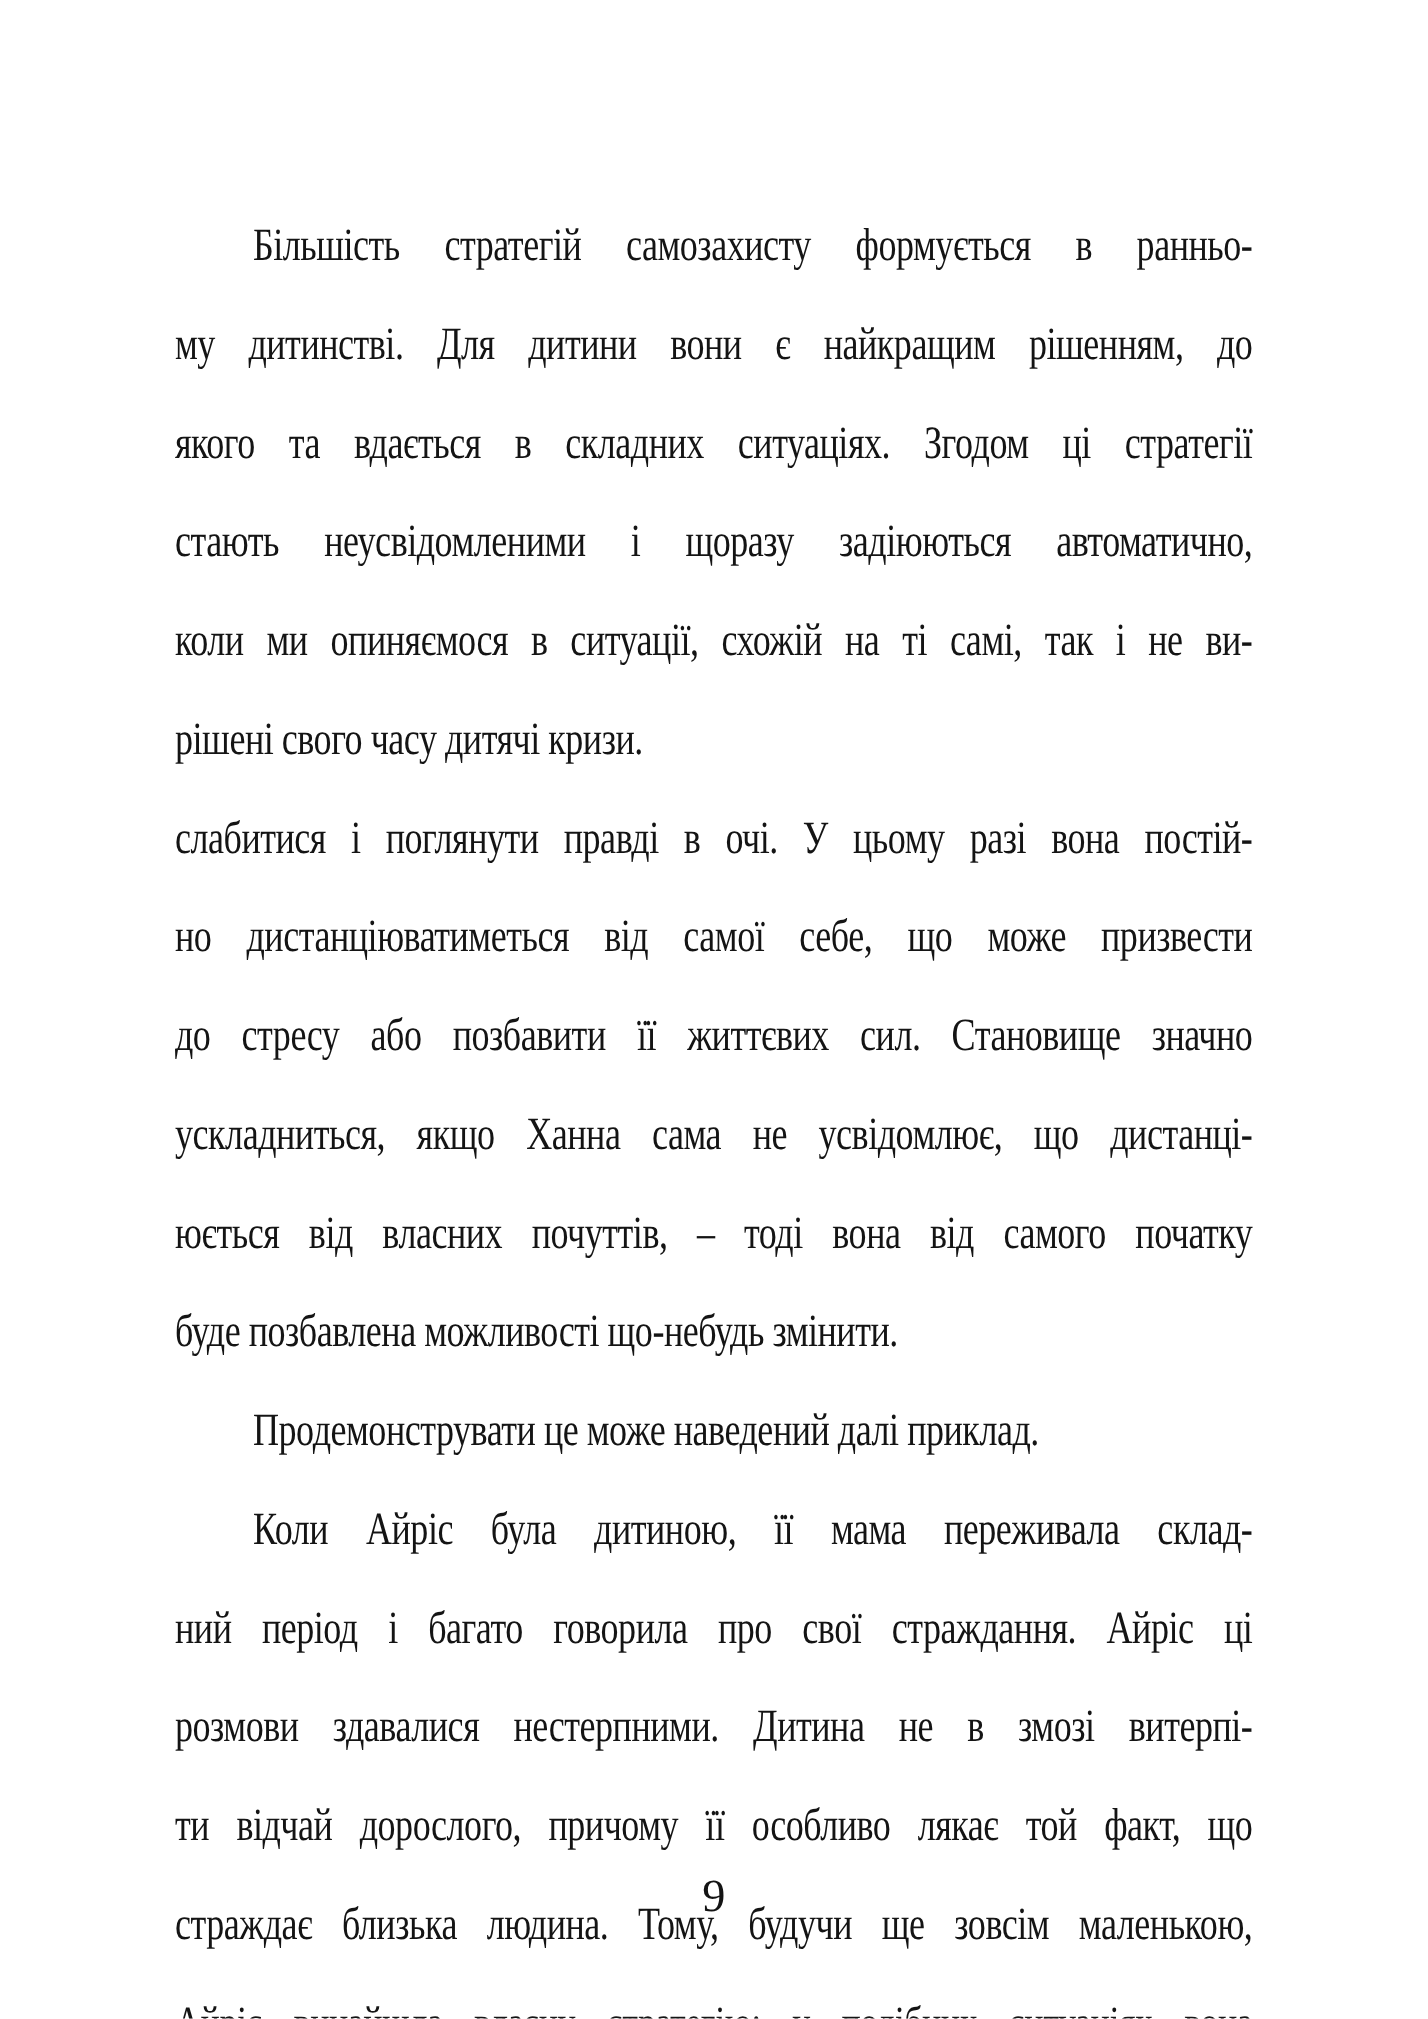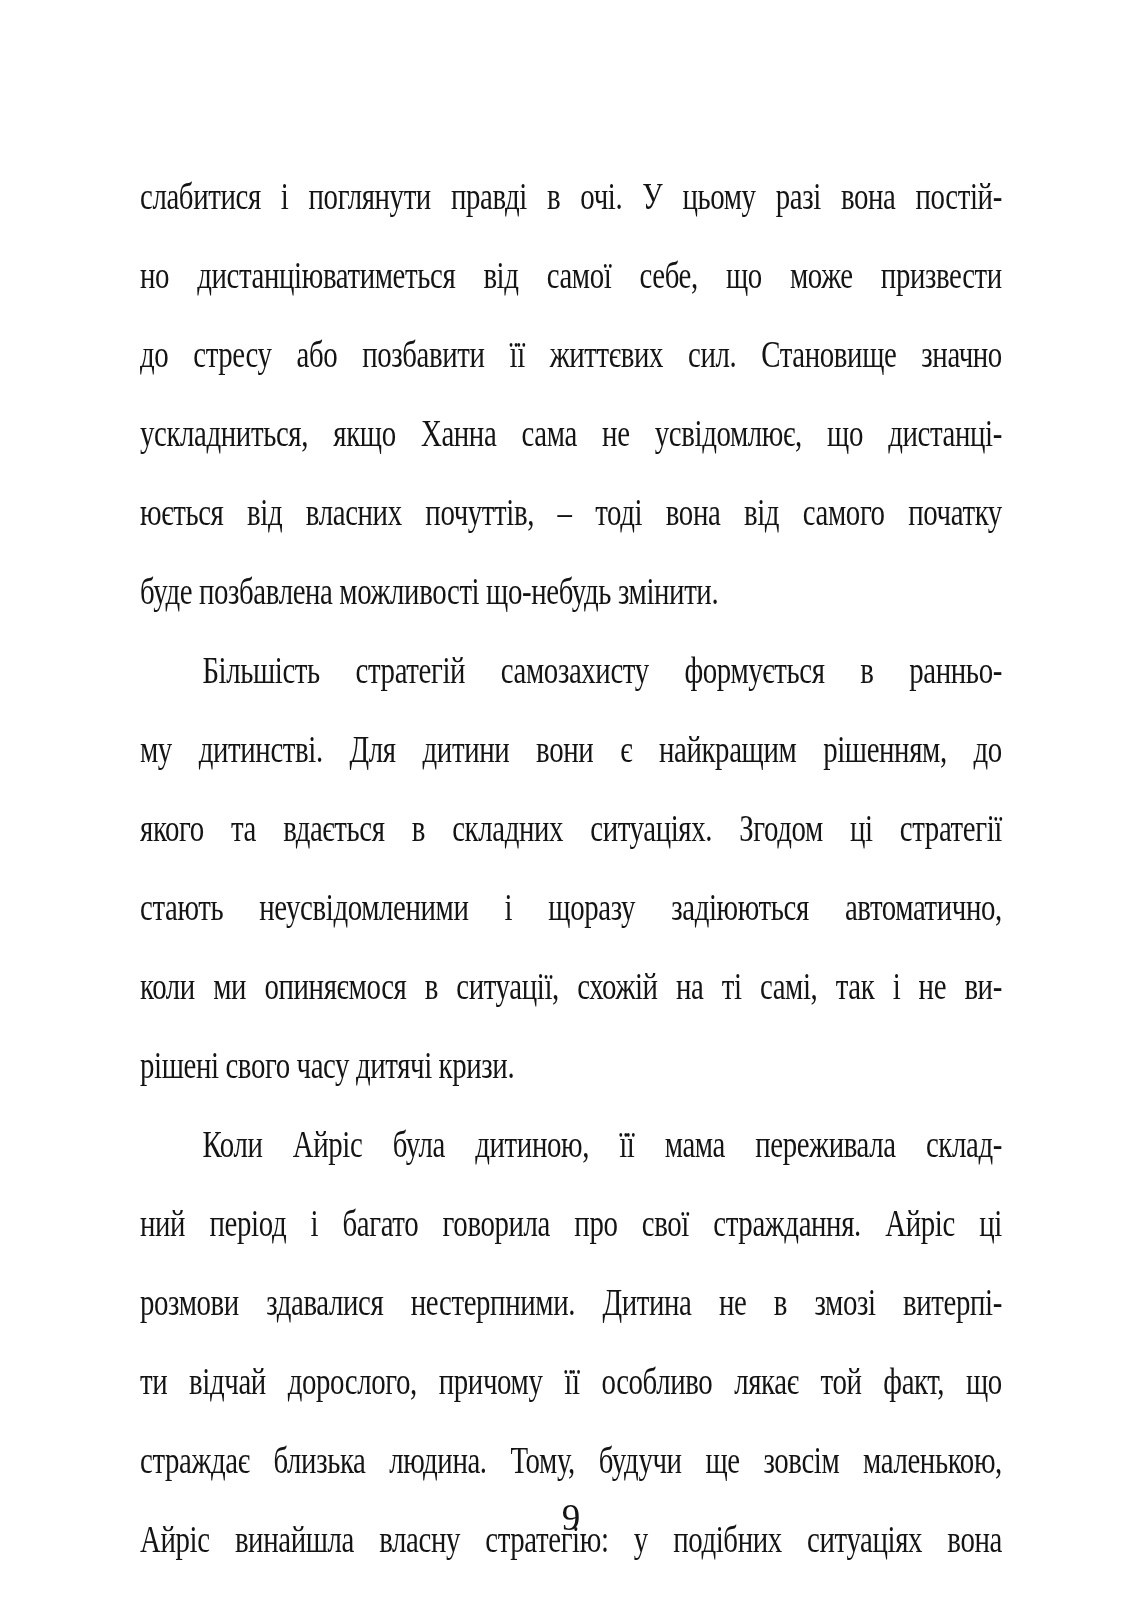--- a/index.html
+++ b/index.html
@@ -47,37 +47,40 @@
   }
 </style>
 </head>
 <body>
 
 <div class="page">
 
   <div class="text-block">
 
     <div class="para">
+      <p class="line indent">Більшість стратегій самозахисту формується в ранньо-</p>
+      <p class="line">му дитинстві. Для дитини вони є найкращим рішенням, до</p>
+      <p class="line">якого та вдається в складних ситуаціях. Згодом ці стратегії</p>
+      <p class="line">стають неусвідомленими і щоразу задіюються автоматично,</p>
+      <p class="line">коли ми опиняємося в ситуації, схожій на ті самі, так і не ви-</p>
+      <p class="line last">рішені свого часу дитячі кризи.</p>
+    </div>
+
+    <div class="para">
       <p class="line">слабитися і поглянути правді в очі. У цьому разі вона постій-</p>
       <p class="line">но дистанціюватиметься від самої себе, що може призвести</p>
       <p class="line">до стресу або позбавити її життєвих сил. Становище значно</p>
       <p class="line">ускладниться, якщо Ханна сама не усвідомлює, що дистанці-</p>
       <p class="line">юється від власних почуттів, – тоді вона від самого початку</p>
       <p class="line last">буде позбавлена можливості що-небудь змінити.</p>
     </div>
 
     <div class="para">
-      <p class="line indent">Більшість стратегій самозахисту формується в ранньо-</p>
-      <p class="line">му дитинстві. Для дитини вони є найкращим рішенням, до</p>
-      <p class="line">якого та вдається в складних ситуаціях. Згодом ці стратегії</p>
-      <p class="line">стають неусвідомленими і щоразу задіюються автоматично,</p>
-      <p class="line">коли ми опиняємося в ситуації, схожій на ті самі, так і не ви-</p>
-      <p class="line last">рішені свого часу дитячі кризи.</p>
+      <p class="line indent last">Продемонструвати це може наведений далі приклад.</p>
     </div>
-
 
     <div class="para">
       <p class="line indent">Коли Айріс була дитиною, її мама переживала склад-</p>
       <p class="line">ний період і багато говорила про свої страждання. Айріс ці</p>
       <p class="line">розмови здавалися нестерпними. Дитина не в змозі витерпі-</p>
       <p class="line">ти відчай дорослого, причому її особливо лякає той факт, що</p>
       <p class="line">страждає близька людина. Тому, будучи ще зовсім маленькою,</p>
       <p class="line">Айріс винайшла власну стратегію: у подібних ситуаціях вона</p>
 
     </div>

